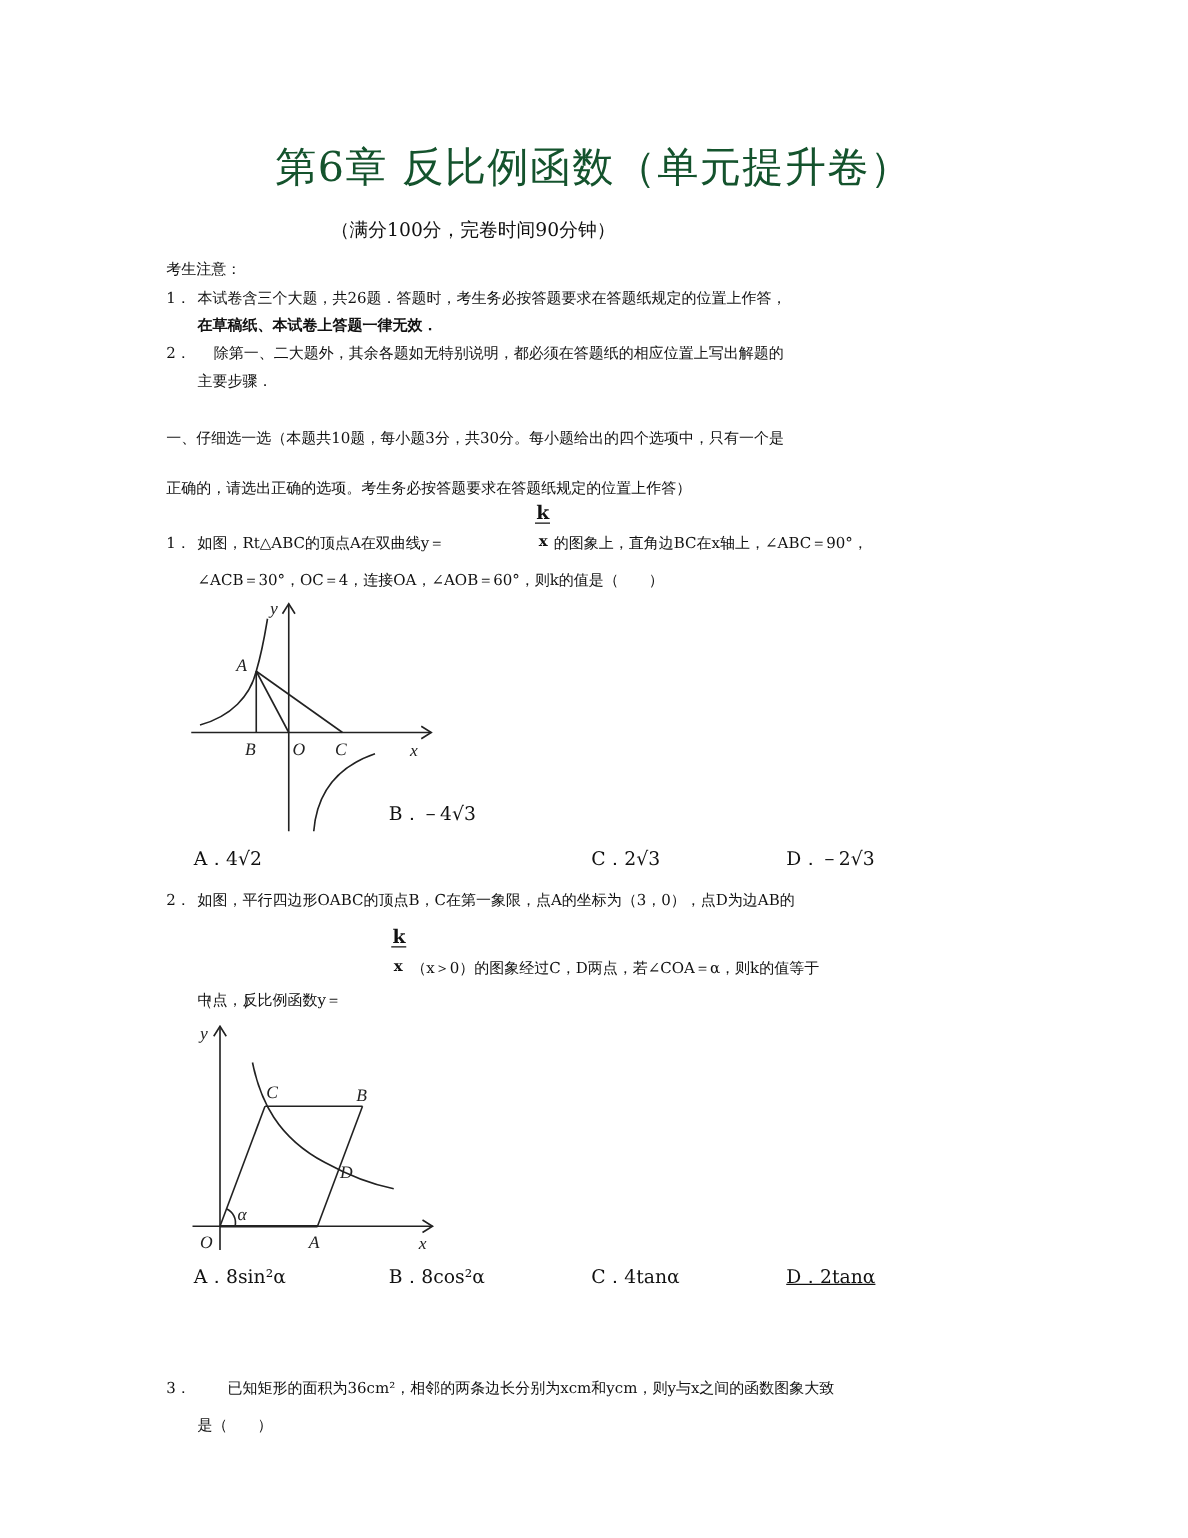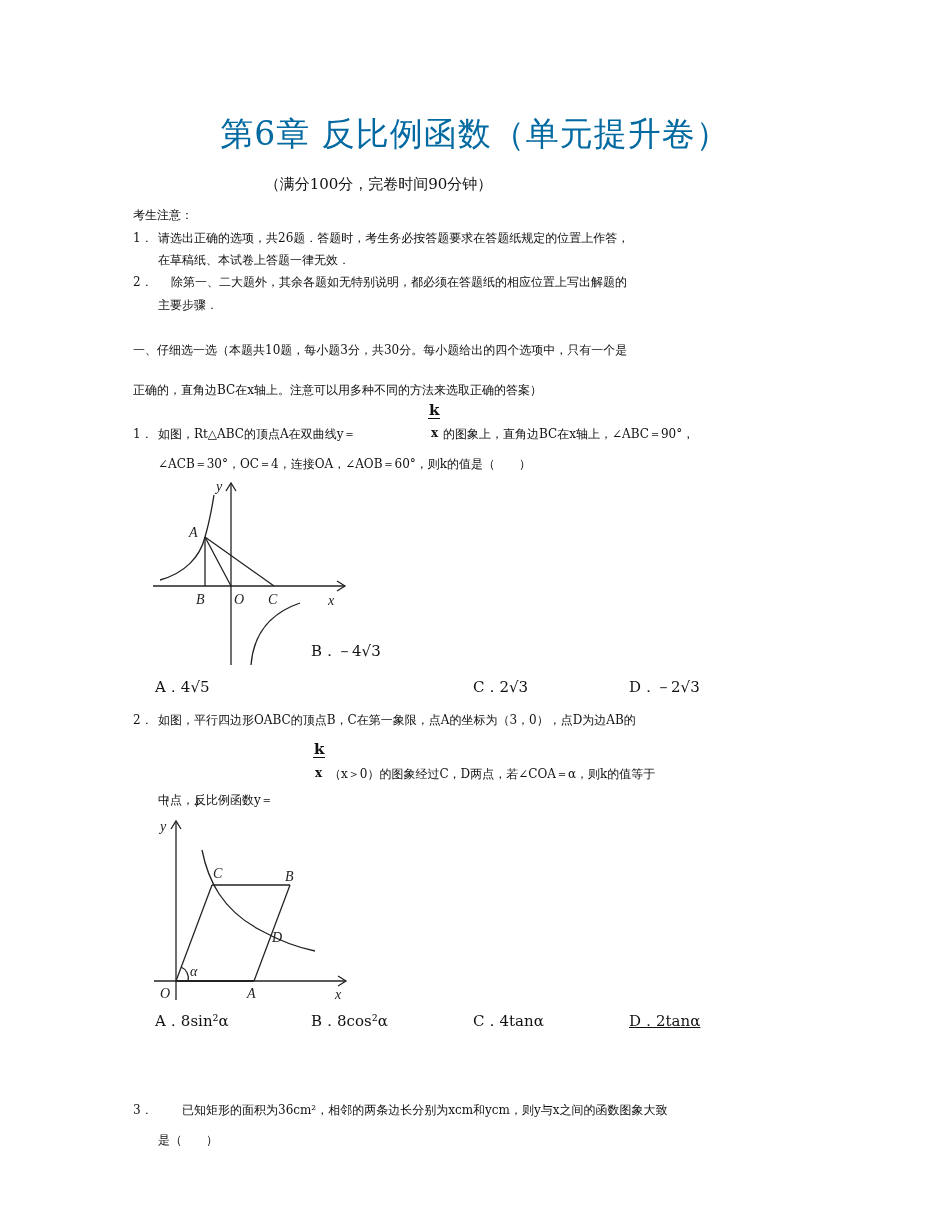--- a/index.html
+++ b/index.html
@@ -1,42 +1,42 @@
 <!DOCTYPE html>
 <html><head>
 <meta charset="utf-8">
 <style>
   html, body { margin: 0; padding: 0; background: #ffffff; }
   body { width: 950px; height: 1230px; position: relative; overflow: hidden;
          font-family: "DejaVu Serif", "Liberation Serif", serif; color: #111; }
   .abs { position: absolute; }
-  .title { left: 0; width: 950px; top: 112px; text-align: center; font-size: 33px; color: #0369a1; letter-spacing: 1px; }
+  .title { left: 0; width: 950px; top: 112px; text-align: center; font-size: 33px; color: #14532d; letter-spacing: 1px; }
   .subtitle { left: 0; width: 757px; top: 175px; text-align: center; font-size: 15px; }
   .txt { font-size: 12px; line-height: 20px; white-space: nowrap; }
   .frac-k { font-size: 15px; font-weight: bold; border-bottom: 1.5px solid #111; line-height: 16px; padding: 0 1px; }
   .frac-x { font-size: 12px; font-weight: bold; }
   .opt { font-size: 15px; white-space: nowrap; }
   svg { position: absolute; }
 </style>
 </head>
 <body>
 
 <div class="abs title">第6章  反比例函数（单元提升卷）</div>
 <div class="abs subtitle">（满分100分，完卷时间90分钟）</div>
 
 <div class="abs txt" style="left:133px;top:205px;">考生注意：</div>
 <div class="abs txt" style="left:133px;top:228px;">1．</div>
-<div class="abs txt" style="left:158px;top:228px;">请选出正确的选项，共26题．答题时，考生务必按答题要求在答题纸规定的位置上作答，</div>
-<div class="abs txt" style="left:158px;top:250px;">在草稿纸、本试卷上答题一律无效．</div>
+<div class="abs txt" style="left:158px;top:228px;">本试卷含三个大题，共26题．答题时，考生务必按答题要求在答题纸规定的位置上作答，</div>
+<div class="abs txt" style="left:158px;top:250px;font-weight:bold;">在草稿纸、本试卷上答题一律无效．</div>
 <div class="abs txt" style="left:133px;top:272px;">2．</div>
 <div class="abs txt" style="left:158px;top:272px;padding-left:13px;">除第一、二大题外，其余各题如无特别说明，都必须在答题纸的相应位置上写出解题的</div>
 <div class="abs txt" style="left:158px;top:295px;">主要步骤．</div>
 
 <div class="abs txt" style="left:133px;top:340px;">一、仔细选一选（本题共10题，每小题3分，共30分。每小题给出的四个选项中，只有一个是</div>
-<div class="abs txt" style="left:133px;top:380px;">正确的，直角边BC在x轴上。注意可以用多种不同的方法来选取正确的答案）</div>
+<div class="abs txt" style="left:133px;top:380px;">正确的，请选出正确的选项。考生务必按答题要求在答题纸规定的位置上作答）</div>
 
 <div class="abs frac-k" style="left:428px;top:402px;">k</div>
 <div class="abs txt" style="left:133px;top:424px;">1．</div>
 <div class="abs txt" style="left:158px;top:424px;">如图，Rt△ABC的顶点A在双曲线y＝</div>
 <div class="abs frac-x" style="left:431px;top:426px;">x</div>
 <div class="abs txt" style="left:443px;top:424px;">的图象上，直角边BC在x轴上，∠ABC＝90°，</div>
 <div class="abs txt" style="left:158px;top:454px;">∠ACB＝30°，OC＝4，连接OA，∠AOB＝60°，则k的值是（　　）</div>
 
 <div>
 <svg style="left:150px;top:475px;" width="200" height="195" viewBox="0 0 200 195">
@@ -55,21 +55,21 @@
     <text x="66" y="16">y</text>
     <text x="39" y="62">A</text>
     <text x="46" y="129">B</text>
     <text x="84" y="129">O</text>
     <text x="118" y="129">C</text>
     <text x="178" y="130">x</text>
   </g>
 </svg>
 </div>
 
-<div class="abs opt" style="left:155px;top:678px;"><span>A．</span><span>4√5</span></div>
+<div class="abs opt" style="left:155px;top:678px;"><span>A．</span><span>4√2</span></div>
 <div class="abs opt" style="left:311px;top:642px;"><span>B．</span><span>－4√3</span></div>
 <div class="abs opt" style="left:473px;top:678px;"><span>C．</span><span>2√3</span></div>
 <div class="abs opt" style="left:629px;top:678px;"><span>D．</span><span>－2√3</span></div>
 
 <div class="abs txt" style="left:133px;top:710px;">2．</div>
 <div class="abs txt" style="left:158px;top:710px;">如图，平行四边形OABC的顶点B，C在第一象限，点A的坐标为（3，0），点D为边AB的</div>
 <div class="abs frac-k" style="left:313px;top:741px;">k</div>
 <div class="abs txt" style="left:158px;top:764px;margin-top:26px;">中点，反比例函数y＝</div>
 <div class="abs frac-x" style="left:315px;top:766px;">x</div>
 <div class="abs txt" style="left:329px;top:764px;">（x＞0）的图象经过C，D两点，若∠COA＝α，则k的值等于</div>

